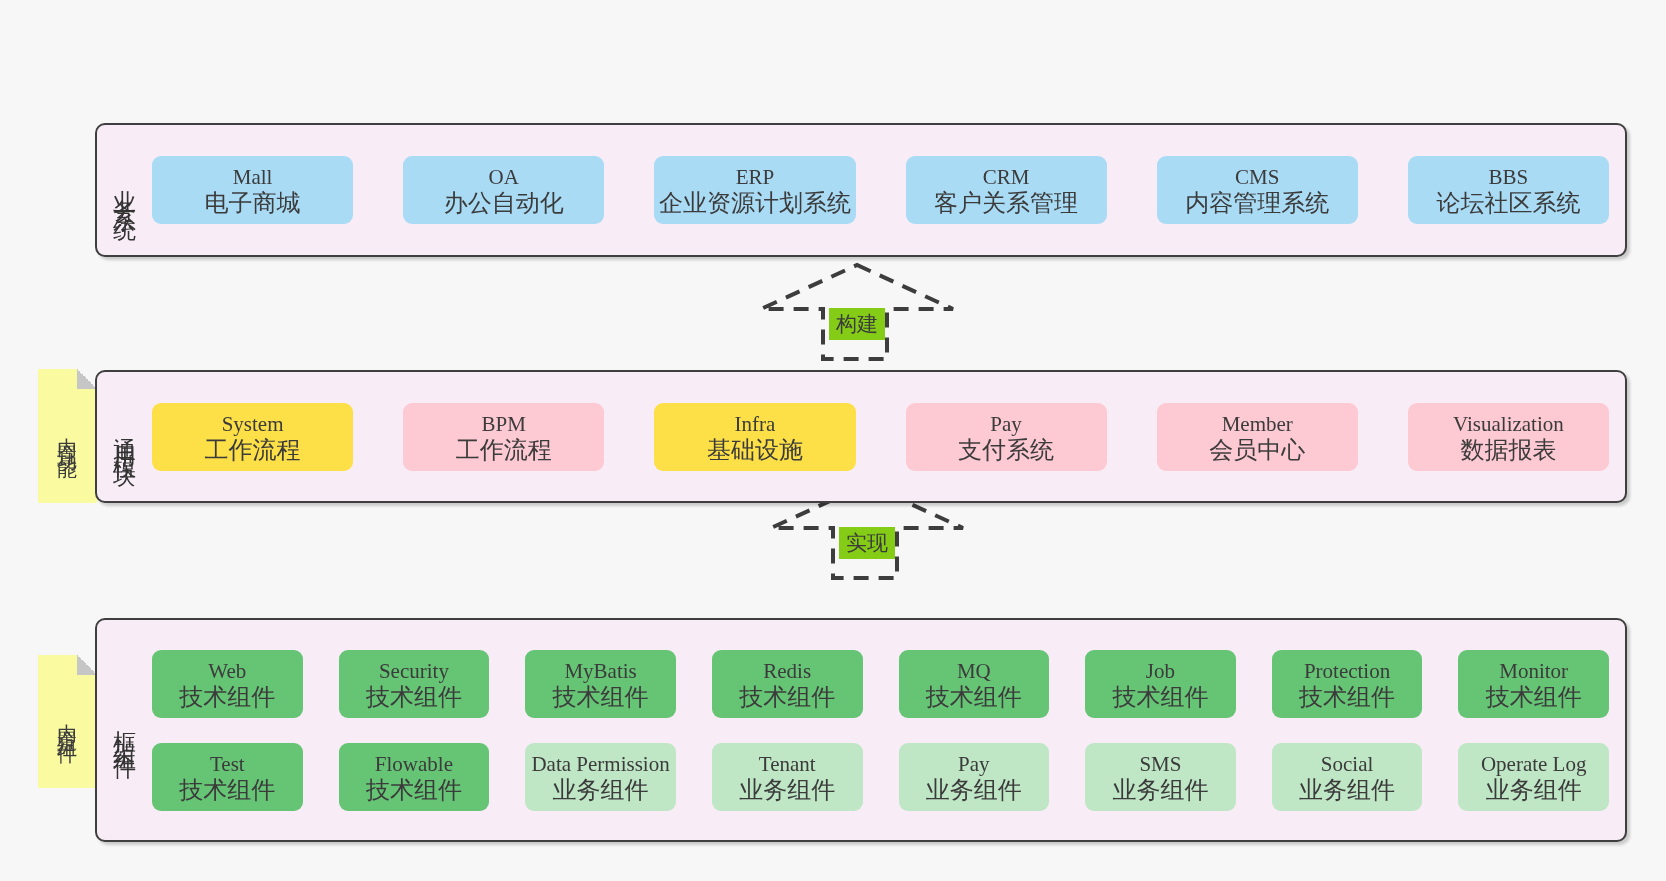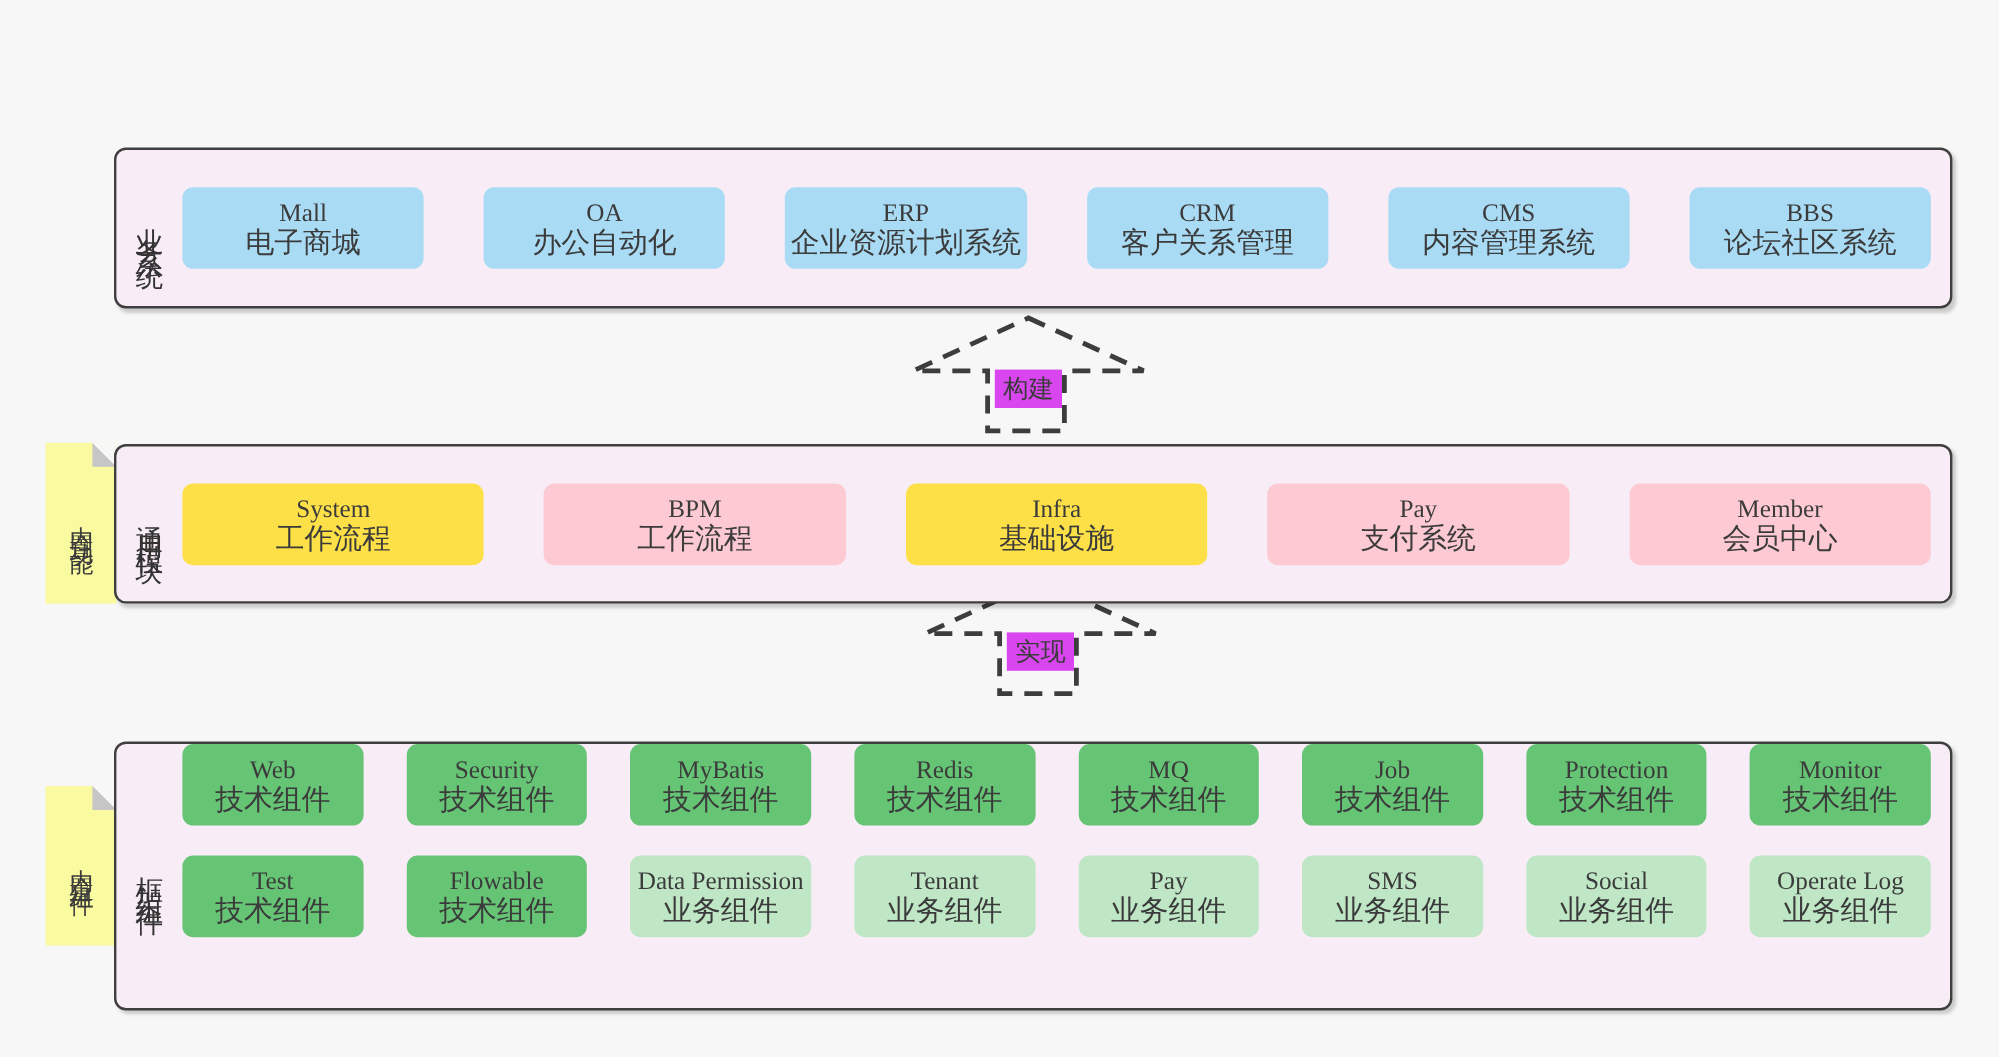--- a/index.html
+++ b/index.html
@@ -18,21 +18,21 @@
   #panel-module{top:370px;height:133px}
   #panel-component{top:618px;height:224px}
 
   .side-label{flex:0 0 55px;display:flex;align-items:center;justify-content:center}
   .vtext{
     writing-mode:vertical-rl;text-orientation:upright;
     letter-spacing:9px;line-height:1;font-size:23px;color:#333;
   }
   .row{display:flex;align-items:center;flex:1}
   .cols6{gap:50px;padding-right:16px}
-  .rows2{flex:1;display:flex;flex-direction:column;gap:25px;padding-right:16px}
+  .rows2{flex:1;display:flex;flex-direction:column;justify-content:center;gap:25px;padding-right:16px}
   .rows2 .row{flex:0 0 auto}
   .cols8{gap:36px}
 
   .box{
     flex:1;height:68px;border-radius:9px;
     display:flex;flex-direction:column;align-items:center;justify-content:center;
     text-align:center;
     font-family:Liberation Serif, serif;
   }
   .box-name{font-size:21px;line-height:26px}
@@ -54,21 +54,21 @@
     background:linear-gradient(to bottom left,#f7f7f7 50%,#c6c6c6 50%);
   }
   .note .vtext{font-size:20px;letter-spacing:7px;color:#3b3b3b}
 
   .arrow{position:absolute;width:200px;height:100px;z-index:0}
   #arrow-build{left:757px;top:262px}
   #arrow-implement{left:767px;top:481px}
   .arrow svg{position:absolute;left:0;top:0}
   .arrow-label{
     position:absolute;left:50%;top:46px;transform:translateX(-50%);
-    background:#d946ef;padding:2px 7px;font-size:21px;white-space:nowrap;z-index:1;font-family:Liberation Mono, monospace;
+    background:#84cc16;padding:2px 7px;font-size:21px;white-space:nowrap;z-index:1;font-family:Liberation Mono, monospace;
   }
 </style>
 </head>
 <body>
 
 <div class="note" id="note-module">
   <div class="note-fold"></div>
   <span class="vtext">内置功能</span>
 </div>
 <div class="note" id="note-component">
@@ -133,20 +133,24 @@
       <div class="box-desc">基础设施</div>
     </div>
     <div class="box pink">
       <div class="box-name">Pay</div>
       <div class="box-desc">支付系统</div>
     </div>
     <div class="box pink">
       <div class="box-name">Member</div>
       <div class="box-desc">会员中心</div>
     </div>
+    <div class="box pink">
+      <div class="box-name">Visualization</div>
+      <div class="box-desc">数据报表</div>
+    </div>
   </div>
 </div>
 
 <div class="arrow" id="arrow-implement">
   <svg width="200" height="100" viewBox="0 0 200 100">
     <polygon points="100,3 196,47 130,47 130,97 66,97 66,47 4,47" fill="none" stroke="#3d3d3d" stroke-width="4" stroke-dasharray="15 10"></polygon>
   </svg>
   <div class="arrow-label">实现</div>
 </div>
 

